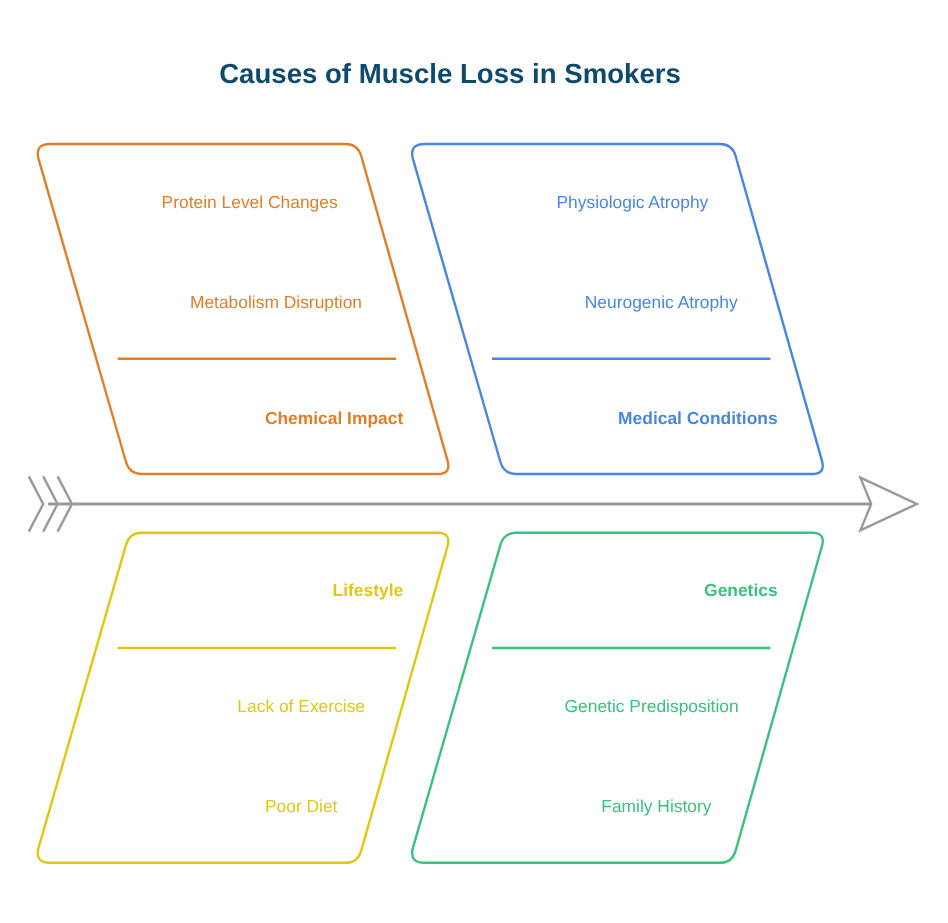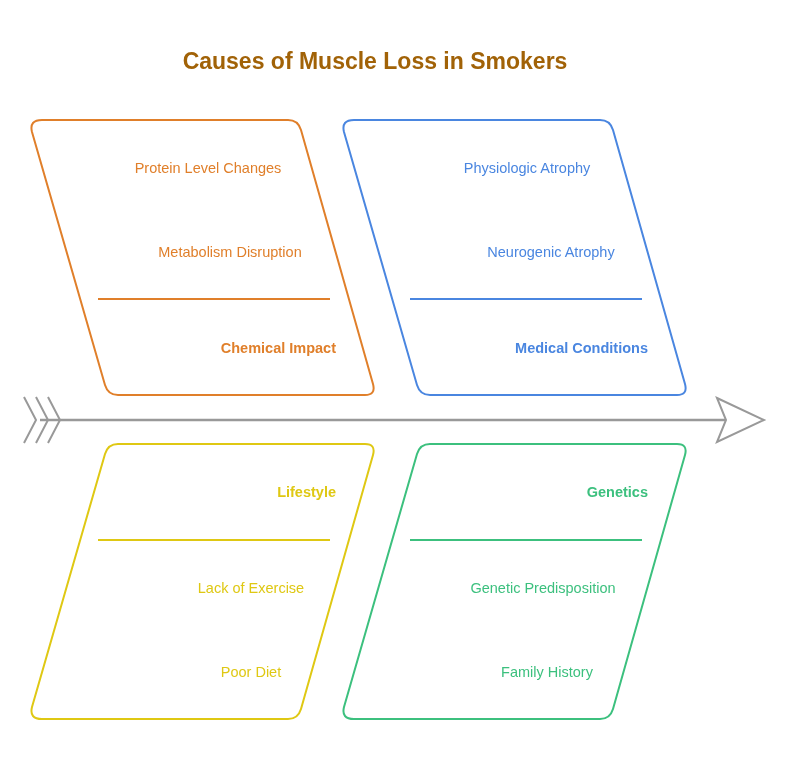--- a/index.html
+++ b/index.html
@@ -1,19 +1,19 @@
 <!DOCTYPE html>
 <html><head>
   <meta charset="utf-8">
   <style>
     html, body { margin: 0; padding: 0; background: #ffffff; }
     body { width: 790px; height: 769px; position: relative; overflow: hidden;
            font-family: "Liberation Sans", sans-serif; }
     #title { position: absolute; left: 0; top: 48px; width: 750px; text-align: center;
-             font-size: 23px; font-weight: bold; color: #a16207; margin: 0; }
+             font-size: 23px; font-weight: bold; color: #0c4a6e; margin: 0; }
     svg#diagram { position: absolute; left: 0; top: 0; }
     .lbl { font-family: "Liberation Sans", sans-serif; font-size: 14.5px; }
     .lbl.head { font-weight: bold; }
   </style>
 </head>
 <body>
 
 <h1 id="title">Causes of Muscle Loss in Smokers</h1>
 
 <svg id="diagram" width="790" height="769" viewBox="0 0 790 769">

